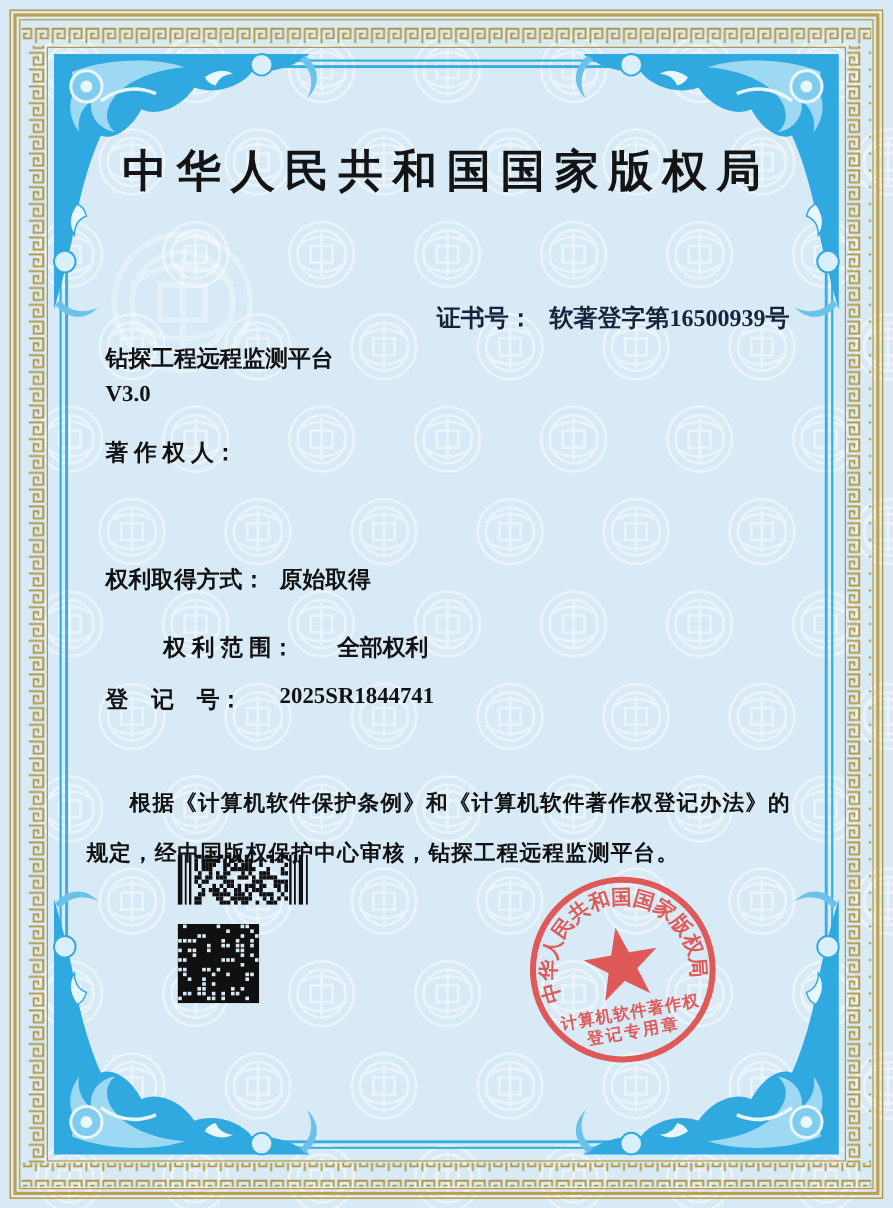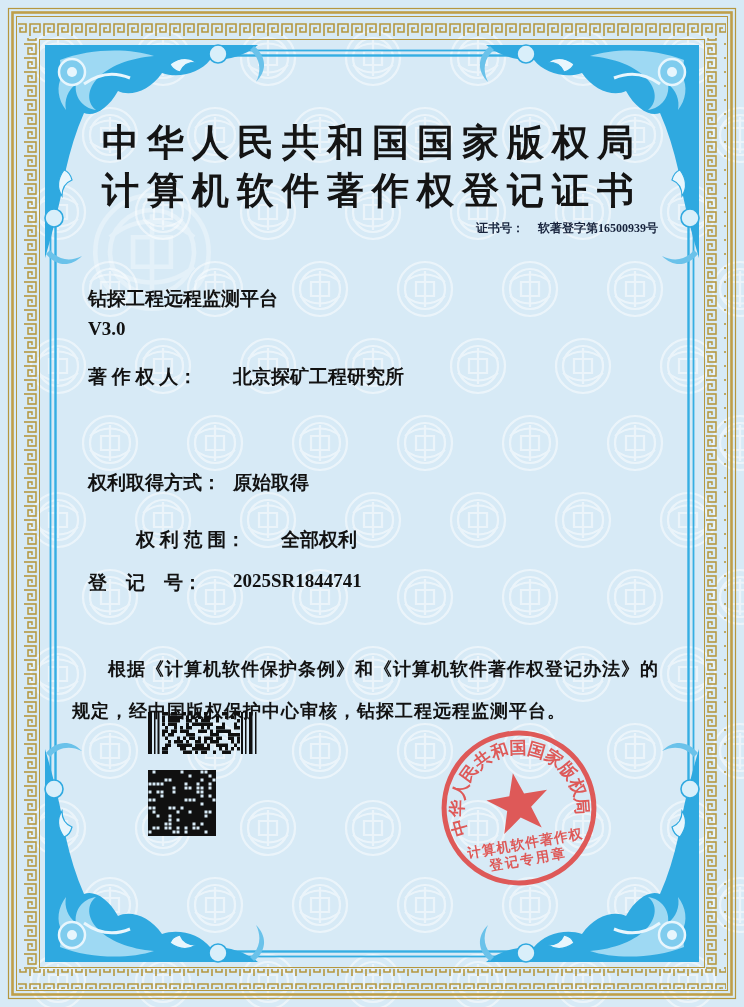--- a/index.html
+++ b/index.html
@@ -17,22 +17,22 @@
   .border-layer{z-index:2;pointer-events:none;}
   .content-layer{z-index:3;}
   .title{
     position:absolute;left:0;width:744px;text-align:center;
     font-weight:700;color:#141414;font-size:37px;letter-spacing:8px;
     white-space:nowrap;
   }
   .title-1{top:118px;}
   .title-2{top:166px;}
   .certno{
-    position:absolute;top:220px;right:86px;
-    font-size:12px;font-weight:700;color:#17233c;white-space:nowrap;
+    position:absolute;top:252px;right:86px;
+    font-size:20px;font-weight:700;color:#17233c;white-space:nowrap;
   }
   .certno .lbl{margin-right:14px;}
   .field{
     position:absolute;left:88px;display:flex;align-items:flex-start;
     font-size:19px;font-weight:700;color:#121212;white-space:nowrap;
   }
   .field .flabel{width:145px;flex:0 0 145px;}
   .field .fvalue{margin-left:0;}
   .fvalue .v2{display:block;margin-top:6px;}
   .row-name{top:286px;}
@@ -212,33 +212,31 @@
       <use href="#orn" transform="translate(50,50)"></use>
       <use href="#orn" transform="translate(694,50) scale(-1,1)"></use>
       <use href="#orn" transform="translate(50,957) scale(1,-1)"></use>
       <use href="#orn" transform="translate(694,957) scale(-1,-1)"></use>
     </g>
   </svg>
 
   <div class="layer content-layer">
 
     <div class="title title-1">中华人民共和国国家版权局</div>
-    <div class="title title-2">计算机软件著作权登记证书</div>
 
     <div class="certno">
       <span class="lbl">证书号：</span><span>软著登字第16500939号</span>
     </div>
 
     <div class="field row-name">
       <span class="fvalue"><span>钻探工程远程监测平台</span><span class="v2">V3.0</span></span>
     </div>
 
     <div class="field row-owner">
       <span class="flabel">著 作 权 人：</span>
-      <span class="fvalue">北京探矿工程研究所</span>
     </div>
 
     <div class="field row-acq">
       <span class="flabel">权利取得方式：</span>
       <span class="fvalue">原始取得</span>
     </div>
 
     <div class="field row-scope">
       <span class="flabel">权 利 范 围：</span>
       <span class="fvalue">全部权利</span>

